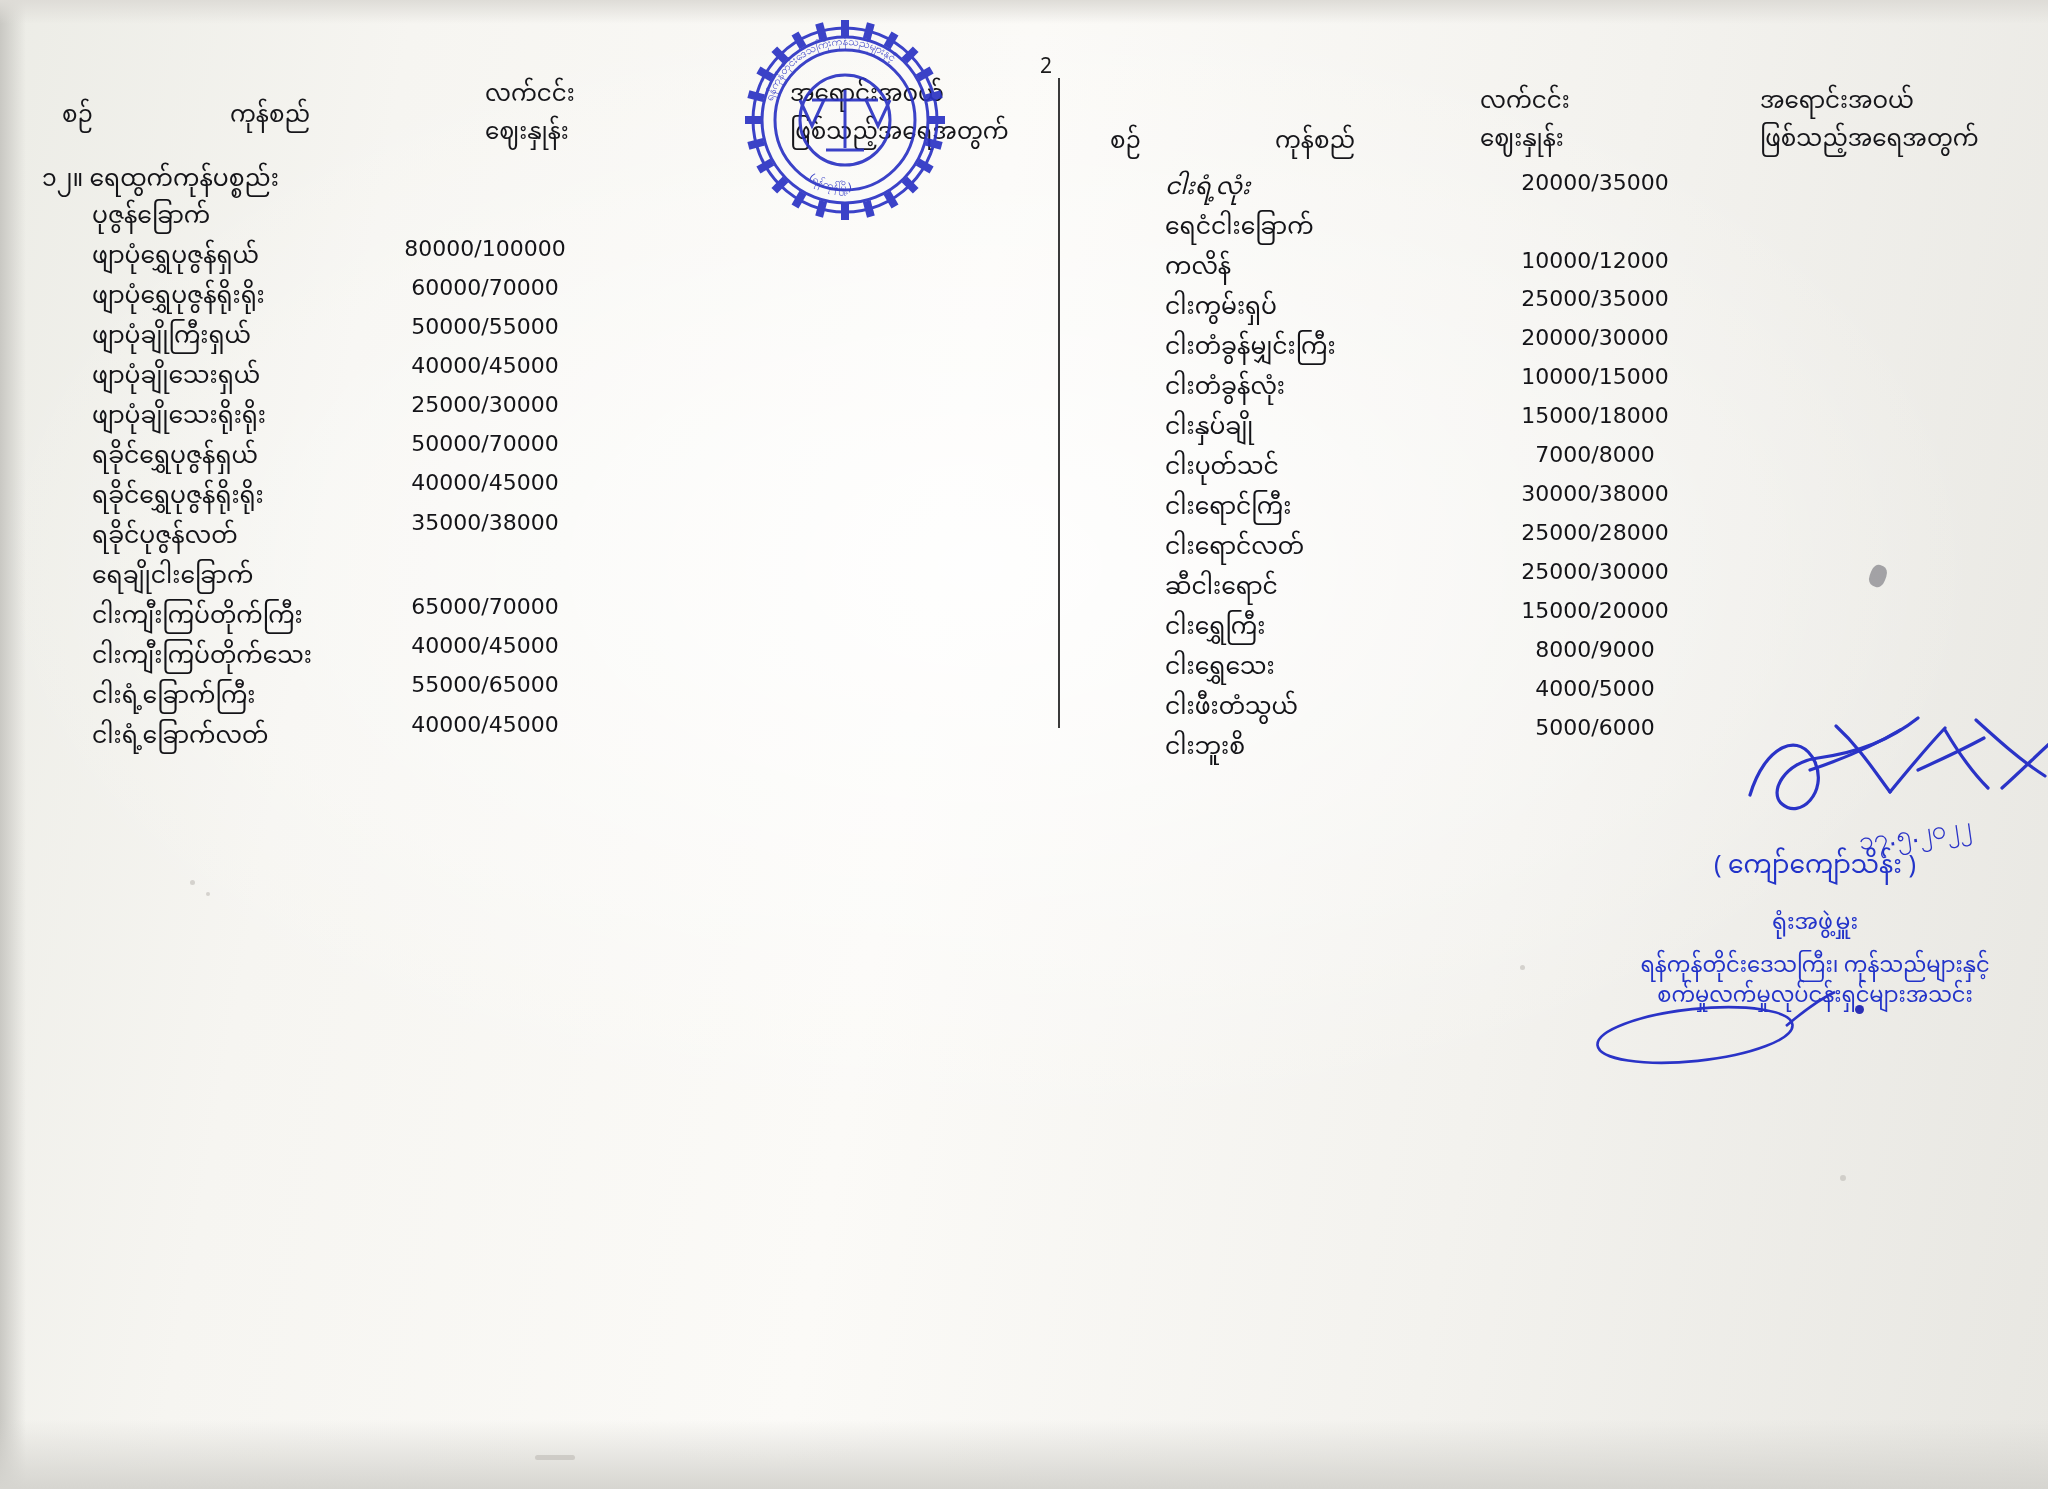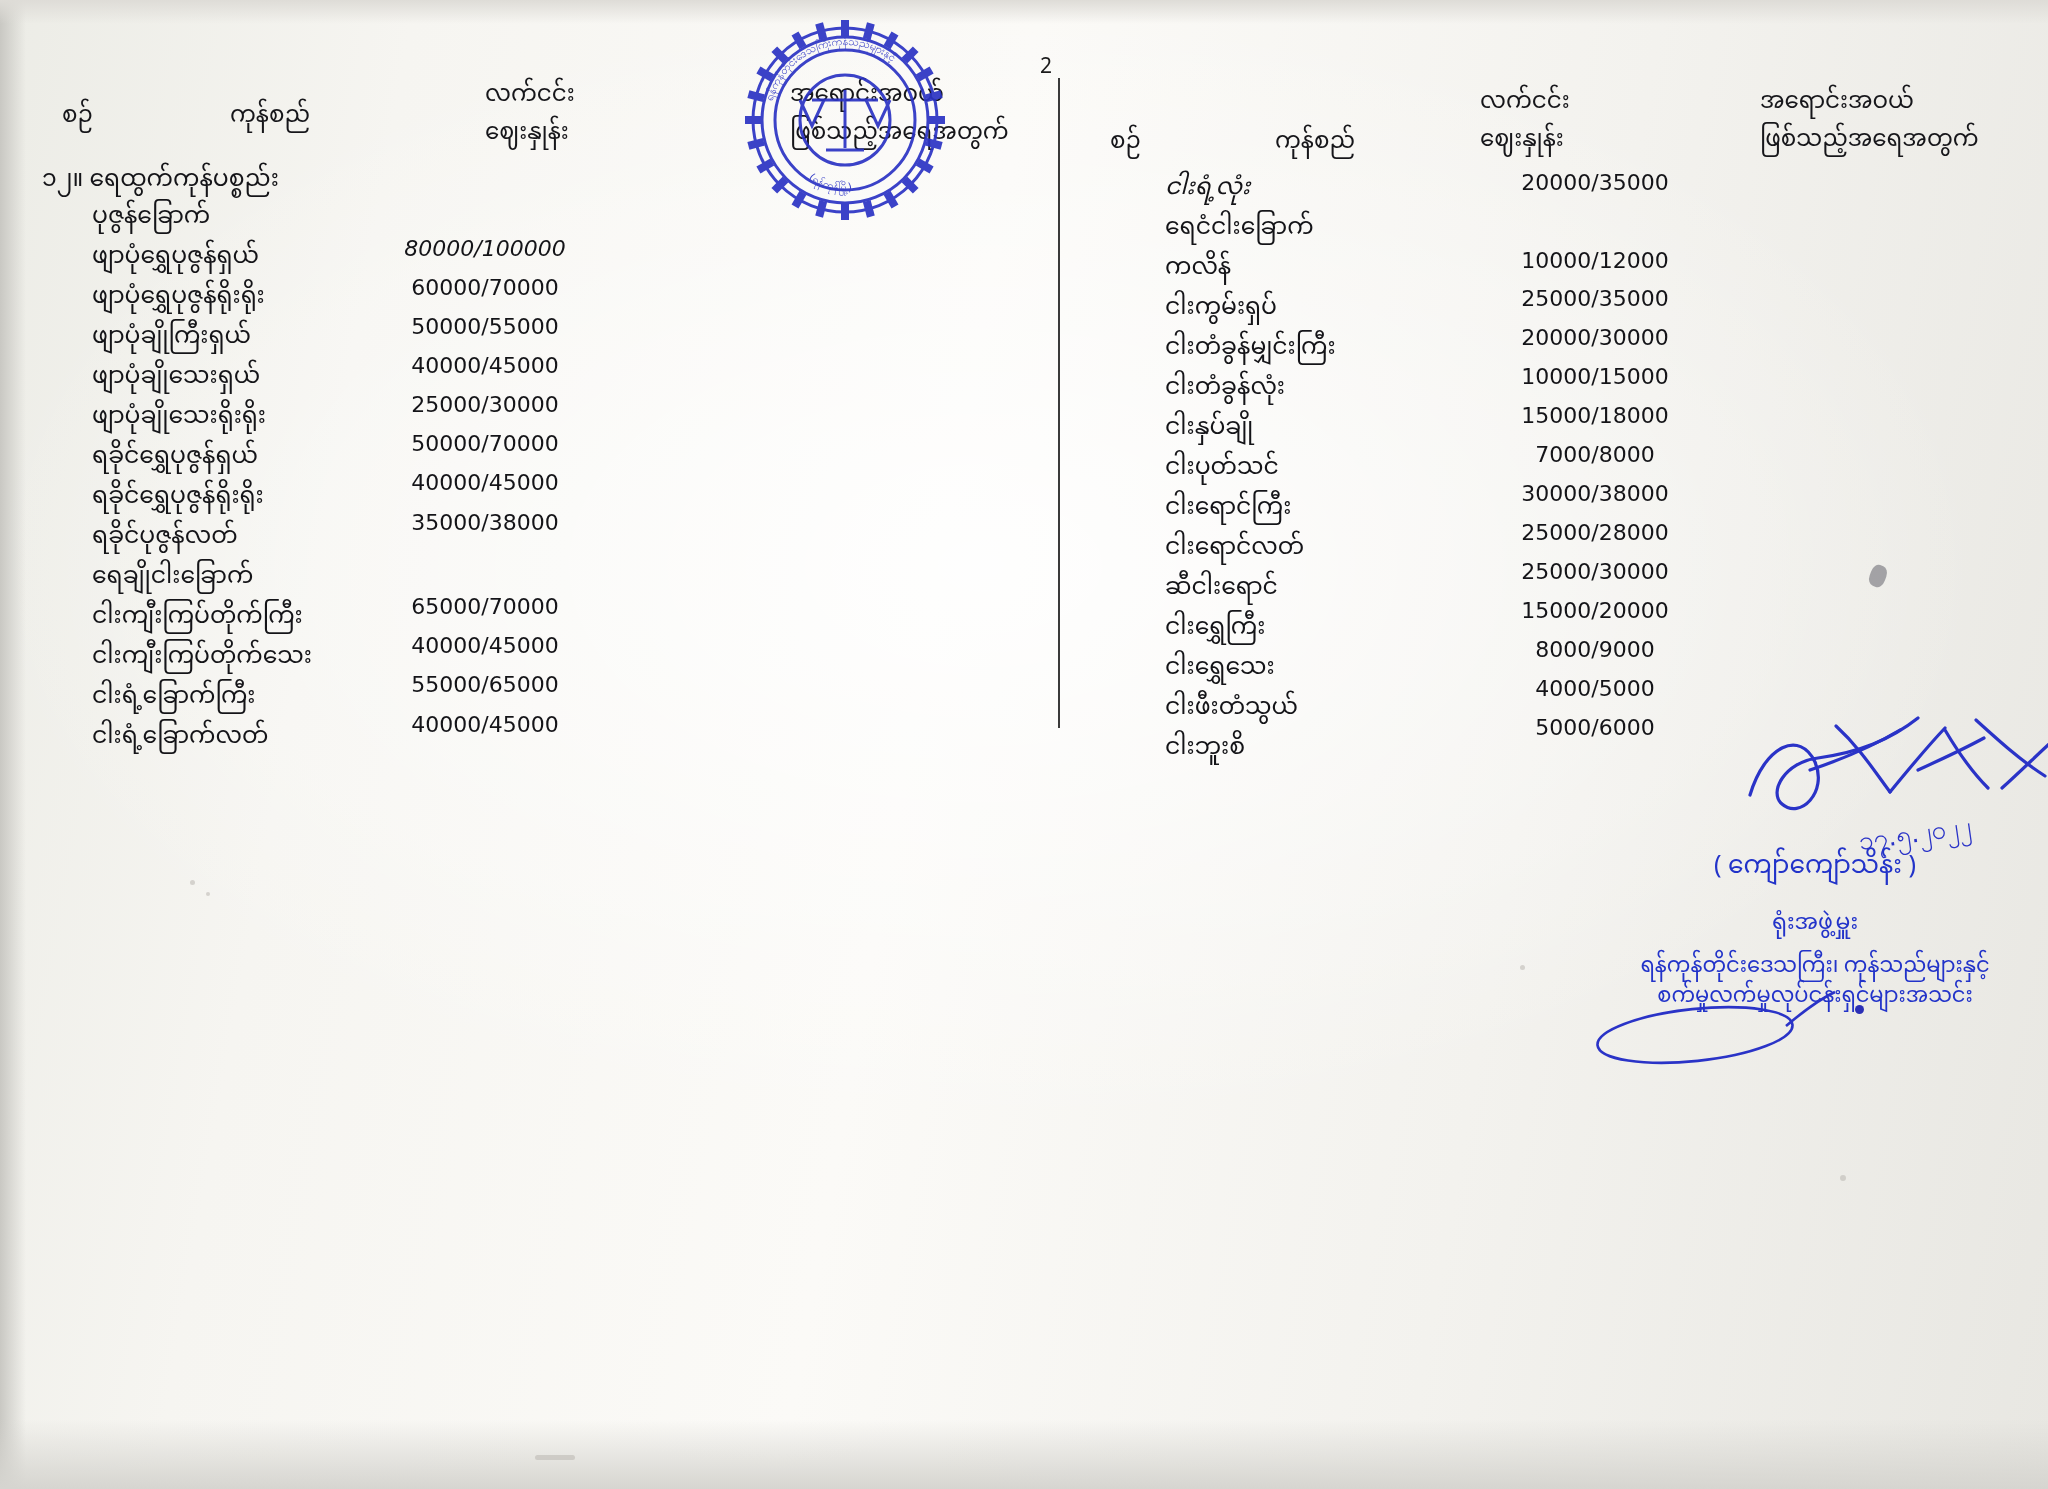--- a/index.html
+++ b/index.html
@@ -217,21 +217,21 @@
   </div>
 
   <div class="divider"></div>
 
   <div class="item-label mm" style="left:42px;top:155px;">၁၂။ ရေထွက်ကုန်ပစ္စည်း</div>
 
   <div class="item-label mm" style="left:92px;top:192px;">ပုဇွန်ခြောက်</div>
   <div class="item-price" style="left:370px;top:192px;"></div>
 
   <div class="item-label mm" style="left:92px;top:232px;">ဖျာပုံရွှေပုဇွန်ရှယ်</div>
-  <div class="item-price" style="left:370px;top:236px;font-style:italic;">80000/100000</div>
+  <div class="item-price" style="left:370px;top:236px;">80000/100000</div>
 
   <div class="item-label mm" style="left:92px;top:272px;">ဖျာပုံရွှေပုဇွန်ရိုးရိုး</div>
   <div class="item-price" style="left:370px;top:275px;">60000/70000</div>
 
   <div class="item-label mm" style="left:92px;top:312px;">ဖျာပုံချိုကြီးရှယ်</div>
   <div class="item-price" style="left:370px;top:314px;">50000/55000</div>
 
   <div class="item-label mm" style="left:92px;top:352px;">ဖျာပုံချိုသေးရှယ်</div>
   <div class="item-price" style="left:370px;top:353px;">40000/45000</div>
 

